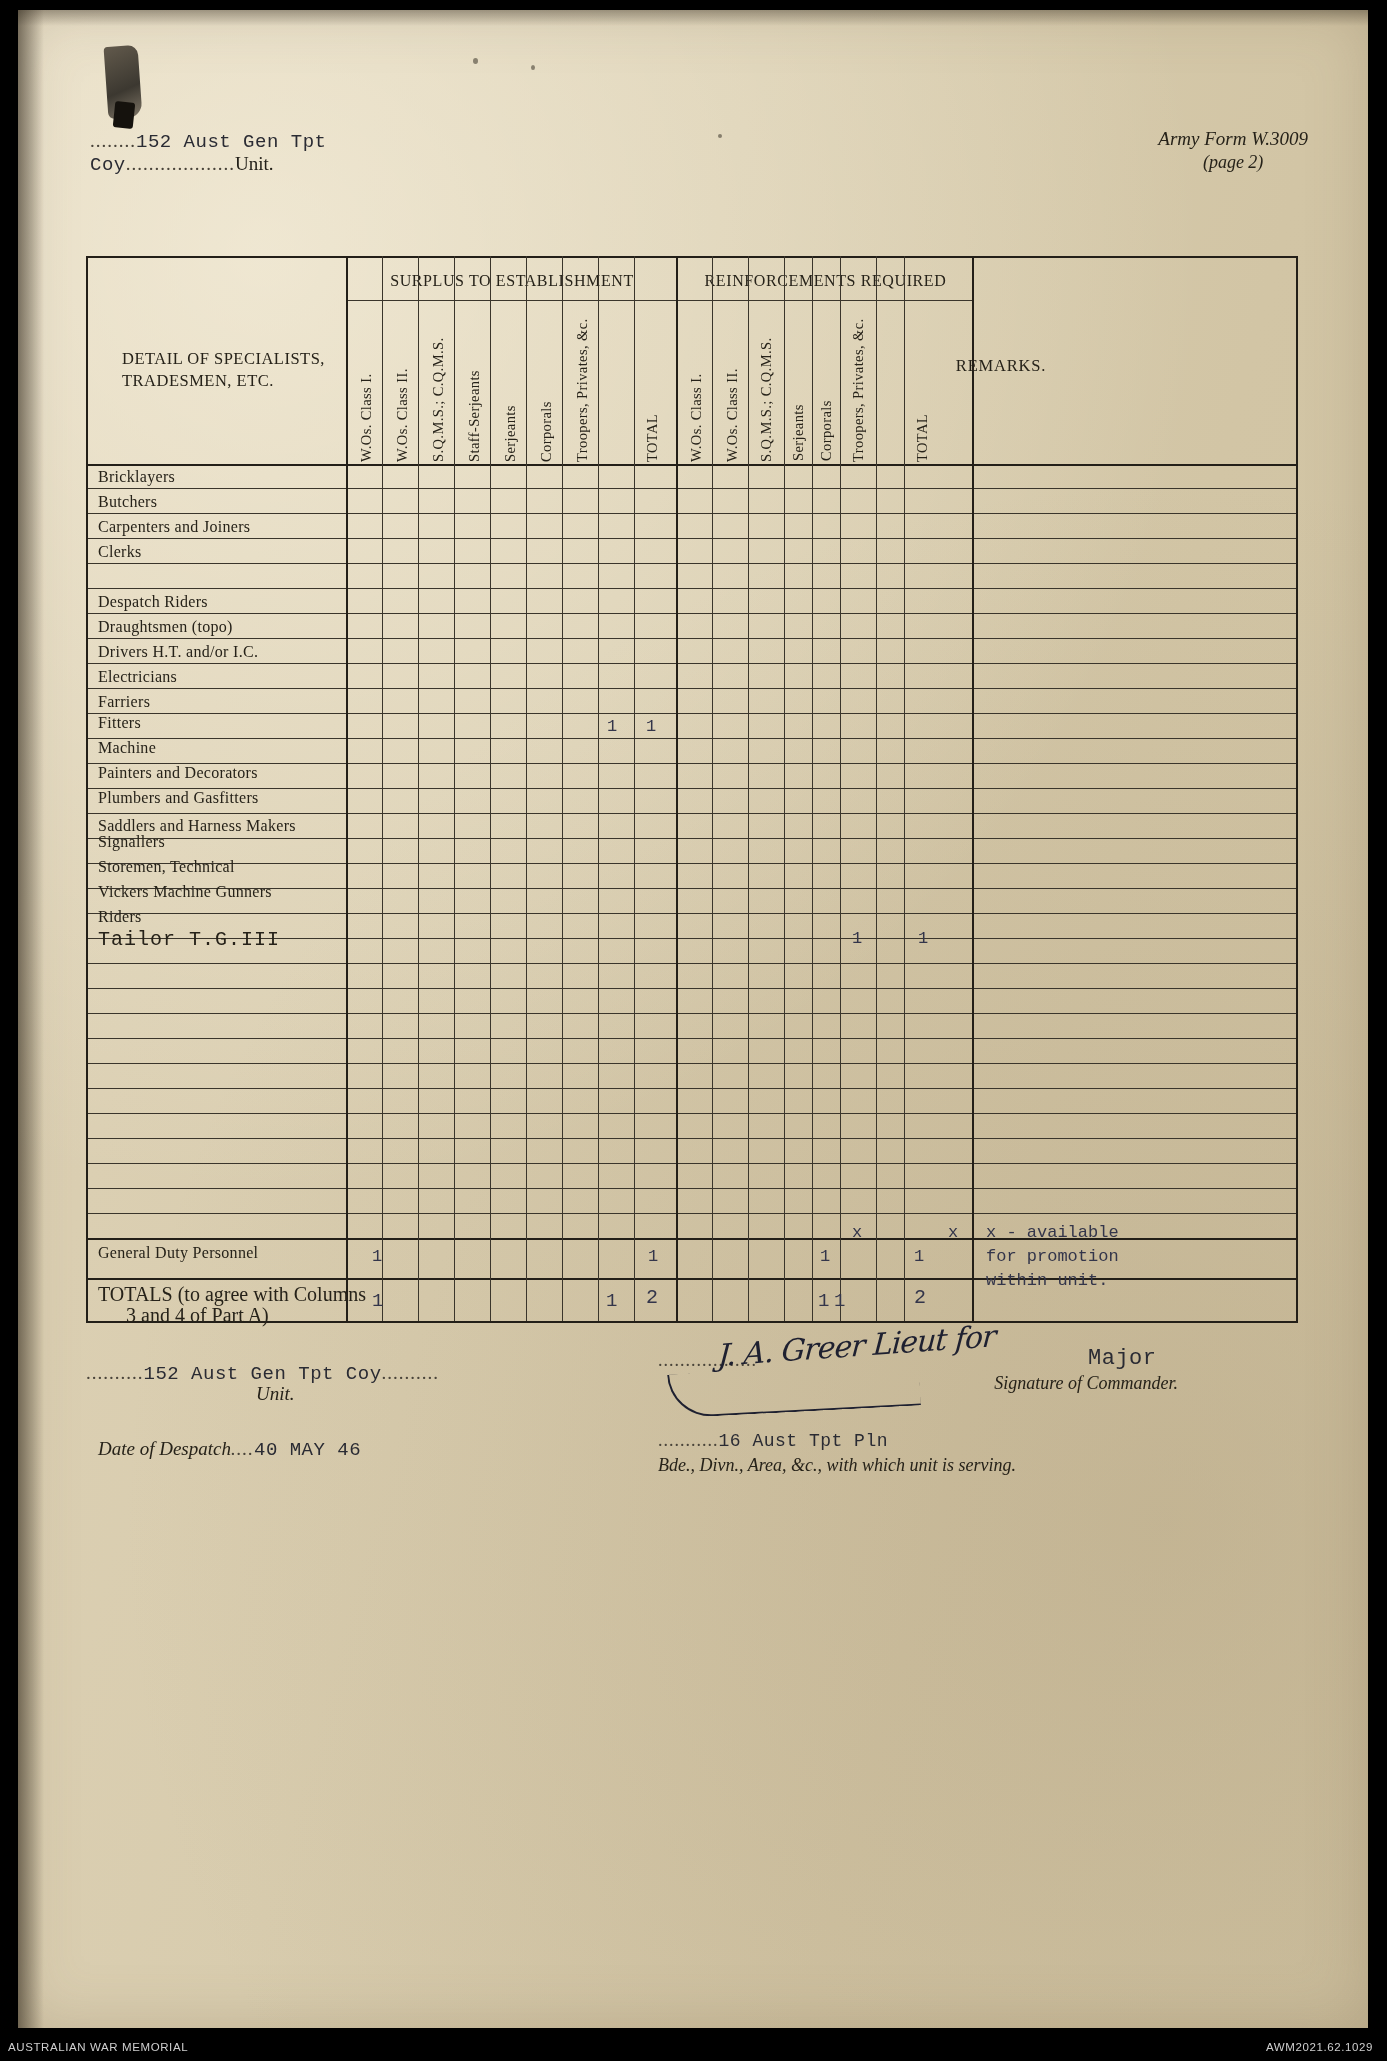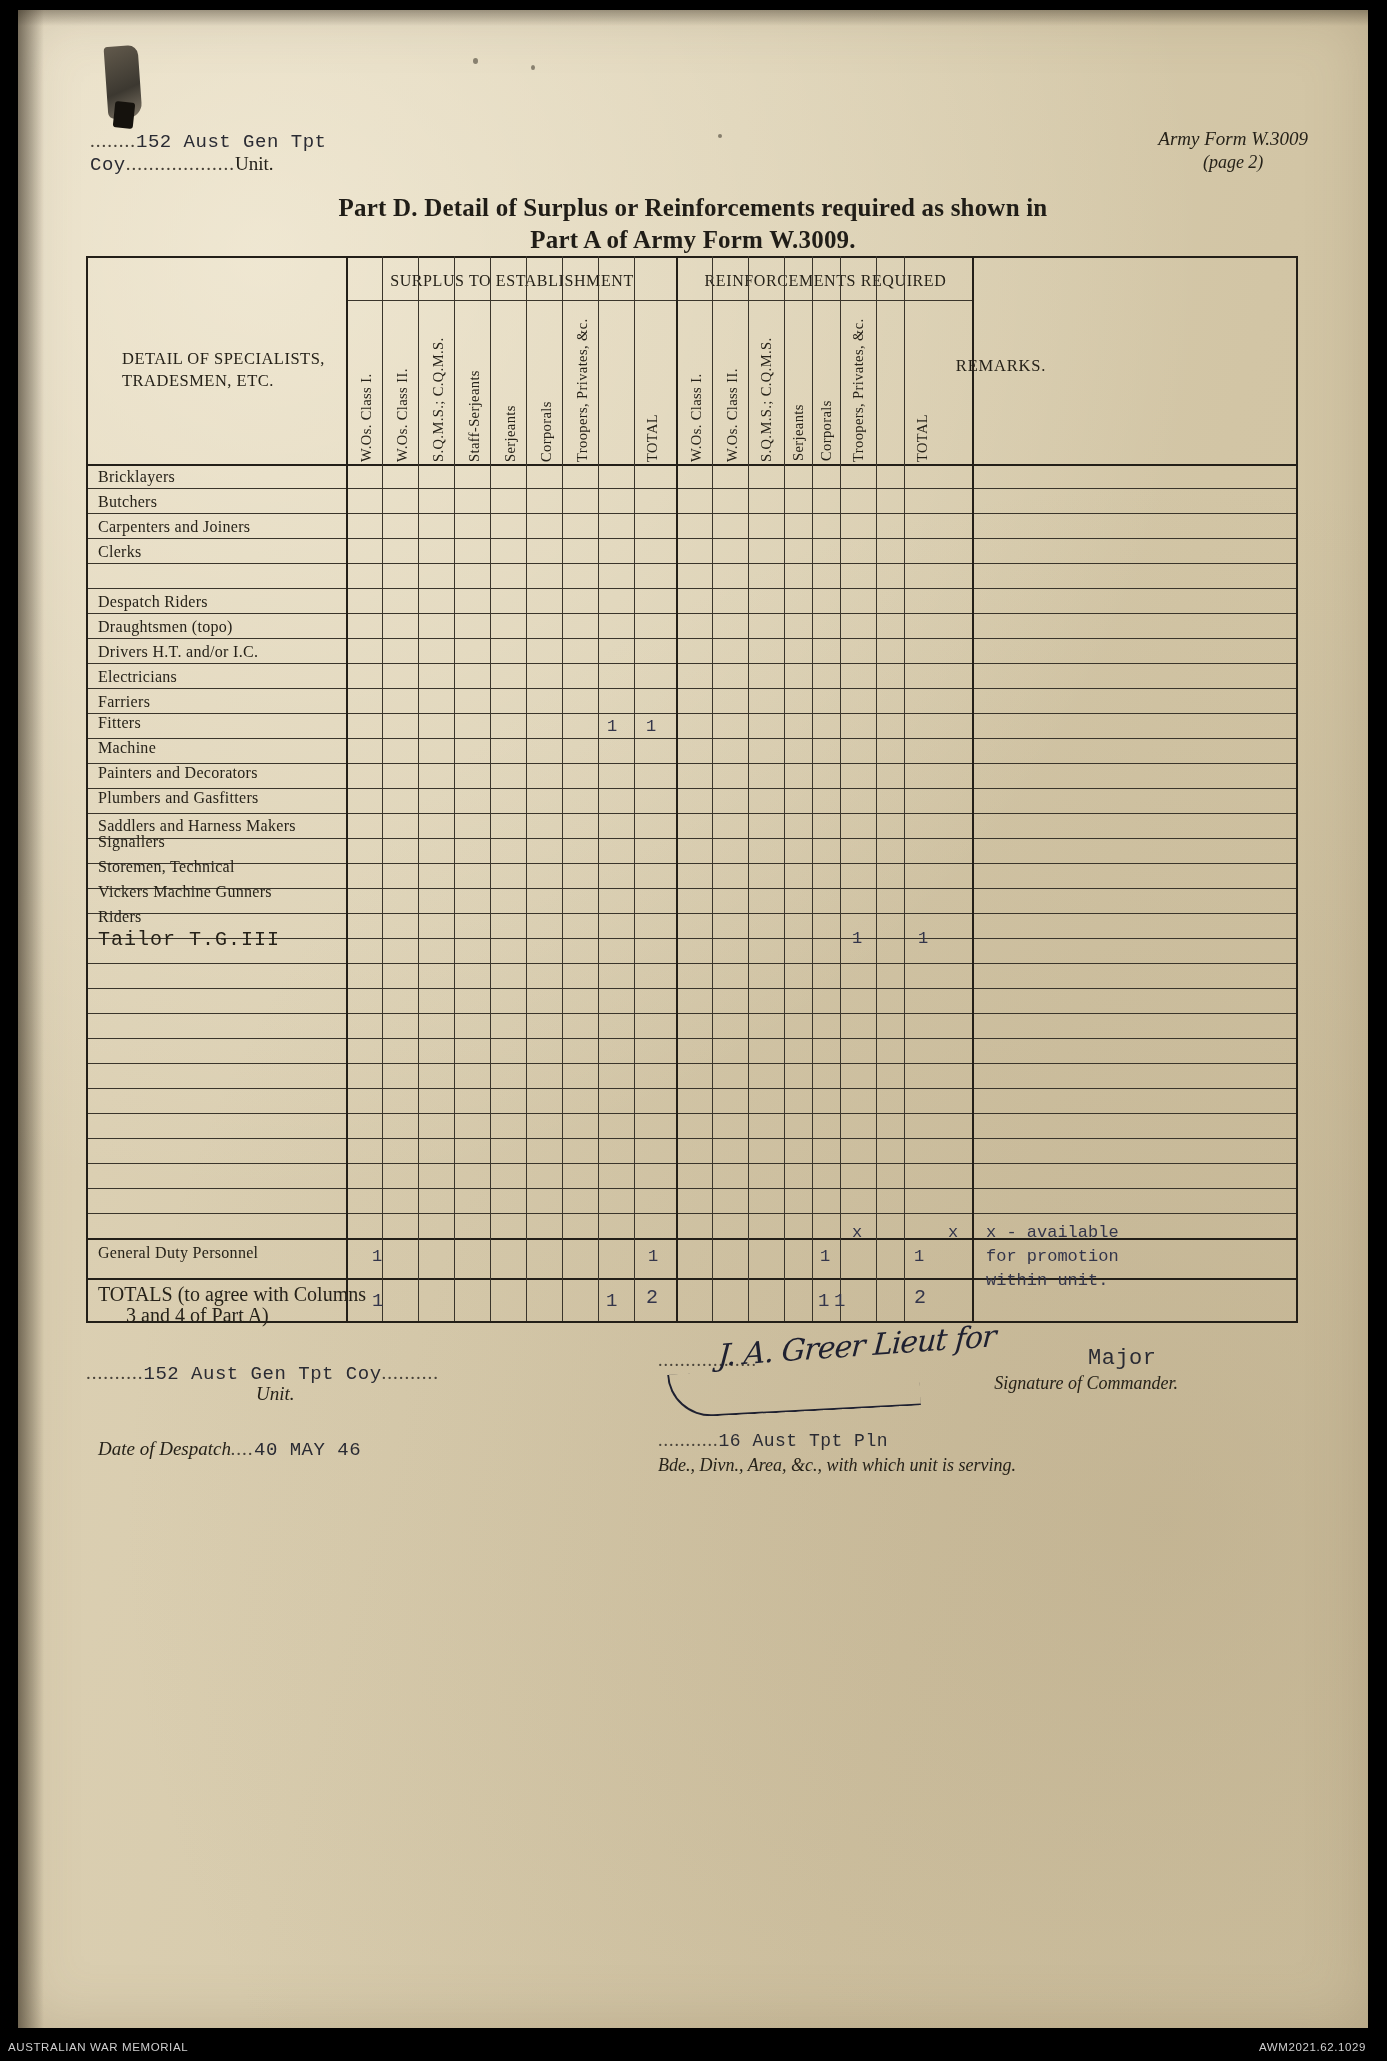--- a/index.html
+++ b/index.html
@@ -266,21 +266,21 @@
     top: 1420px;
     width: 520px;
     font-size:18px;
     color:#262219;
   }
   .bde-cap { display:block; text-align:left; font-style:italic; font-size:18px; margin-top:4px;}
 
   
   .bottombar {
     position:absolute;
-    left:0; right:11px; bottom:0;
+    left:0; right:4px; bottom:0;
     height: 28px;
     background:#000;
     color:#cfcfcf;
     font-family:"Liberation Sans", sans-serif;
     font-size: 11.5px;
     letter-spacing:.6px;
   }
   .bottombar .left { position:absolute; left:8px; top:8px; }
   .bottombar .right{ position:absolute; right:10px; top:8px; }
 </style>
@@ -298,24 +298,20 @@
 
     <div class="unit-line">
       <span class="dotted">........</span><span class="hand">152 Aust Gen Tpt Coy</span><span class="dotted">...................</span><span class="unit-word">Unit.</span>
     </div>
 
     <div class="form-no">
       <i>Army Form W.3009</i>
       <span class="pg">(page 2)</span>
     </div>
 
-    <div class="title">
-      <span>Part D.   Detail of Surplus or Reinforcements required as shown in</span>
-      <span class="l2">Part A of Army Form W.3009.</span>
-    </div>
 
     <div id="tbl">
 
       <div class="grpA" style="left:262px;width:328px;">SURPLUS TO ESTABLISHMENT</div>
       <div class="grpB" style="left:592px;width:295px;">REINFORCEMENTS REQUIRED</div>
 
       <div class="rowlabel-head">
         <span>DETAIL OF SPECIALISTS,</span><br>
         <span>TRADESMEN, ETC.</span>
       </div>

